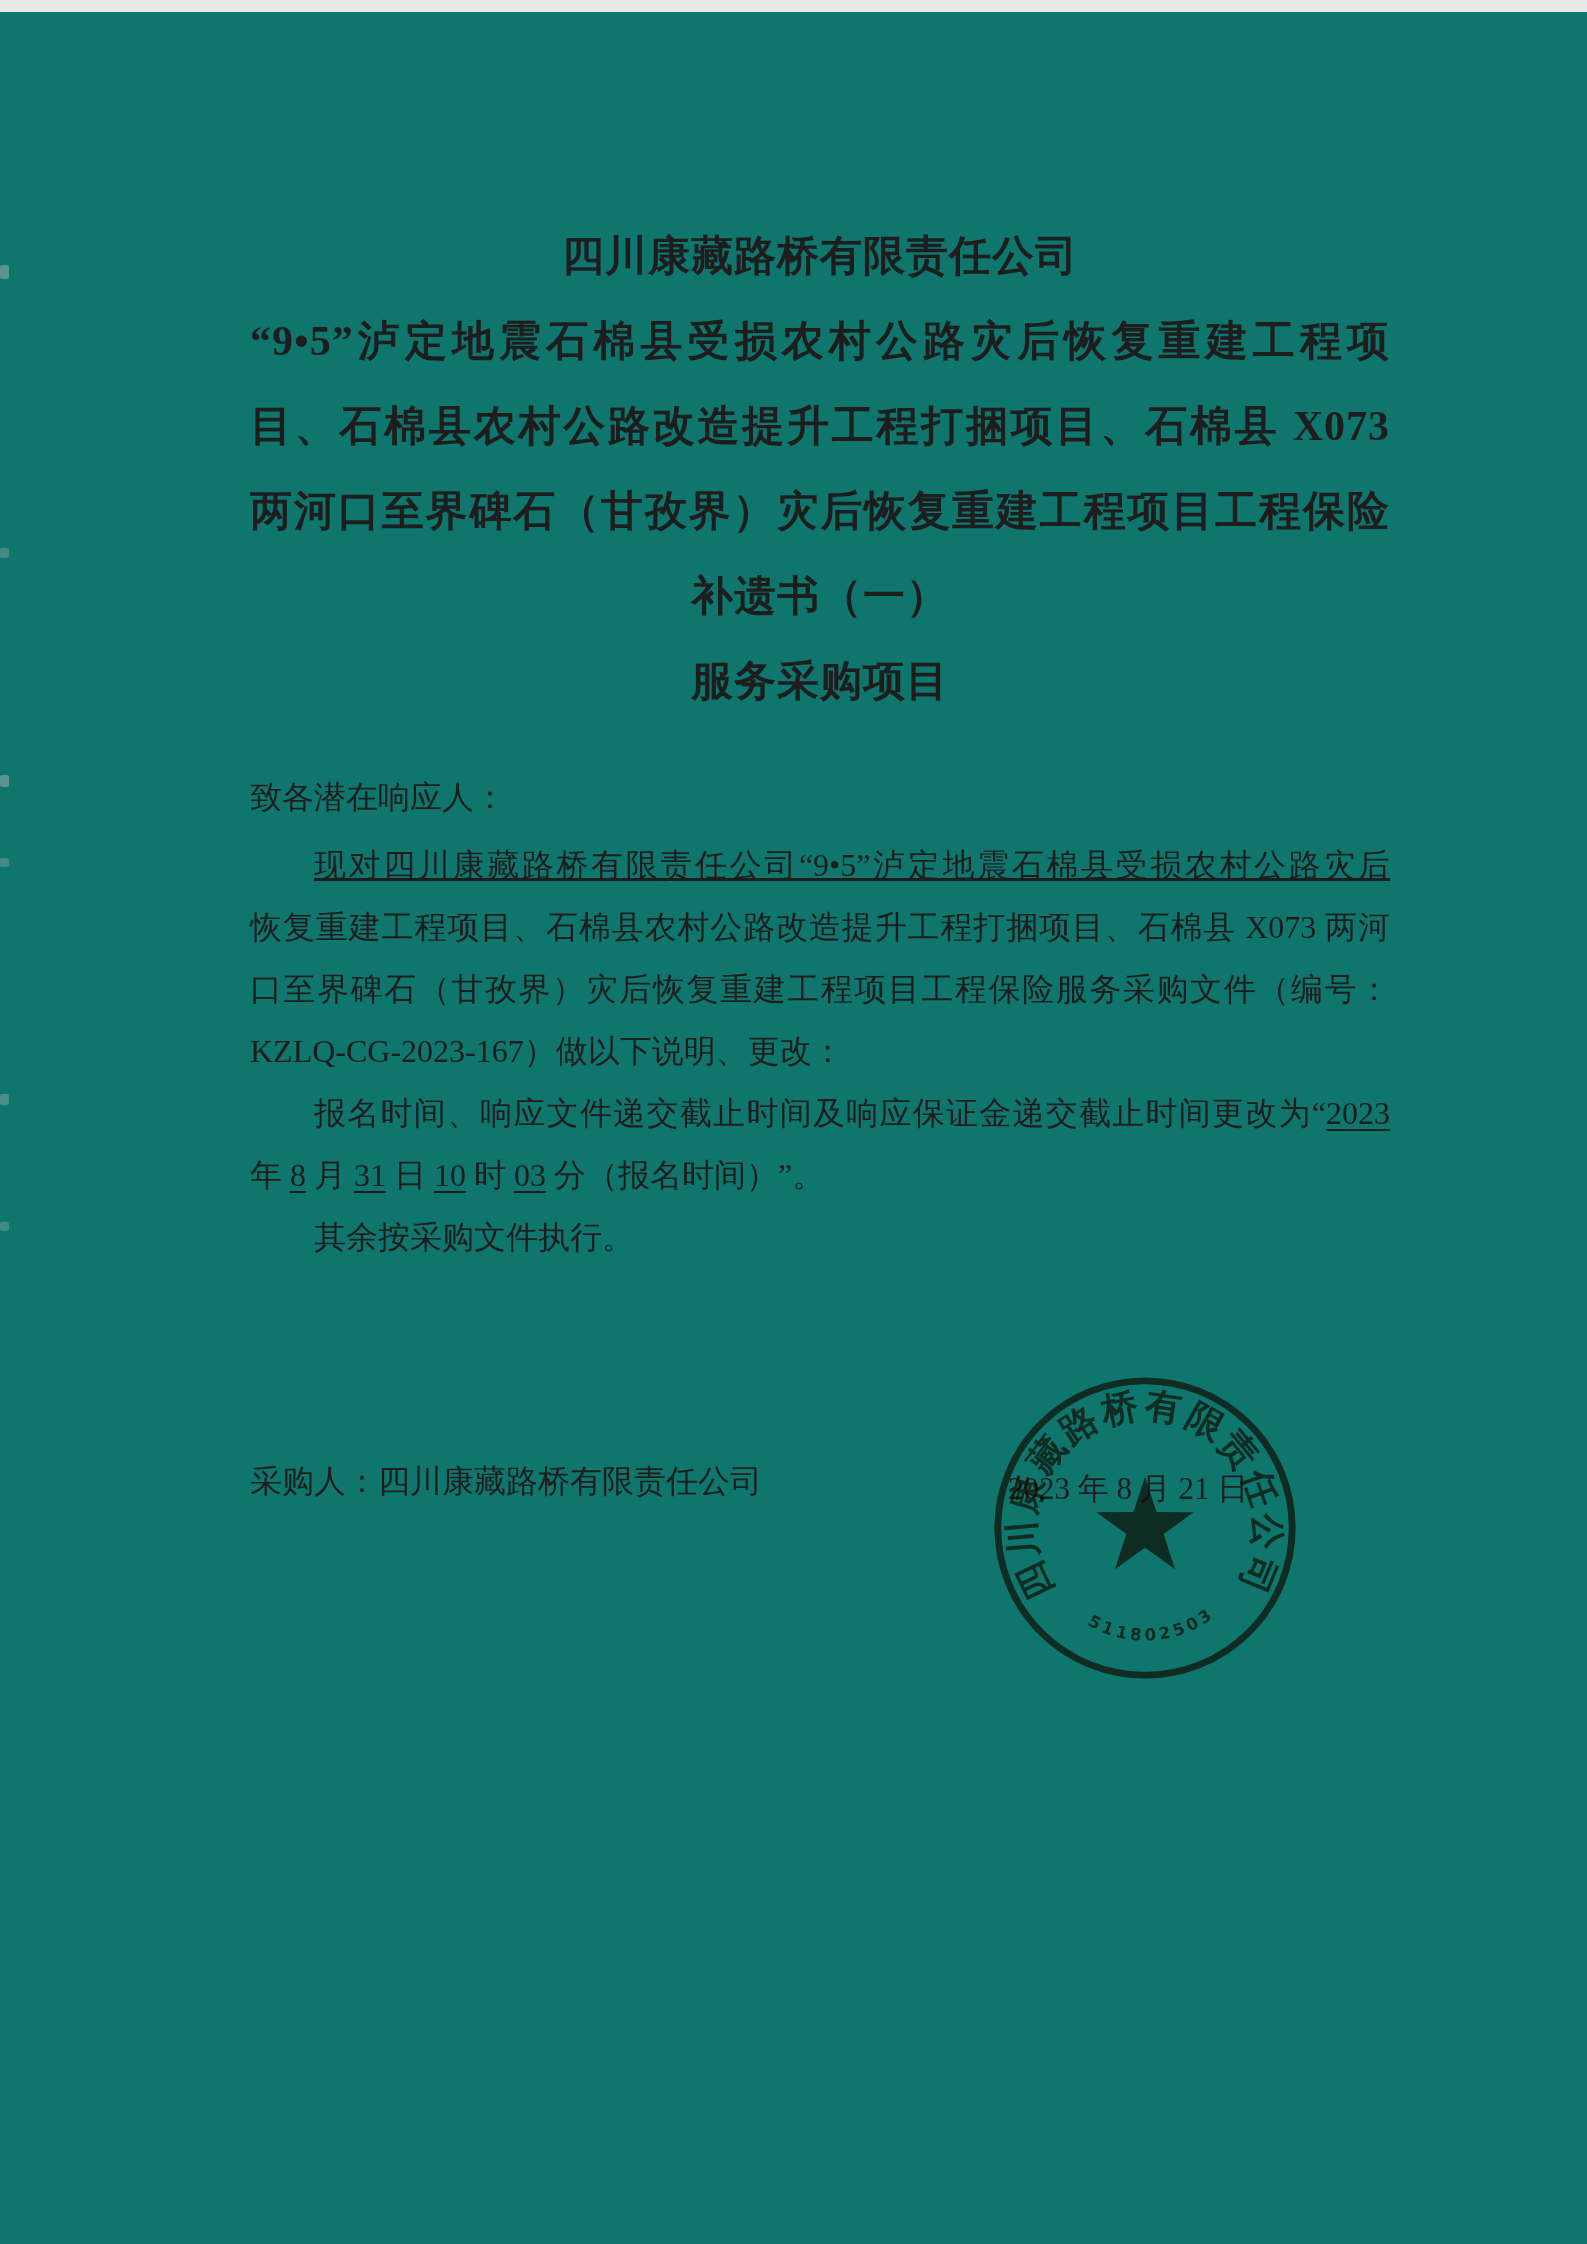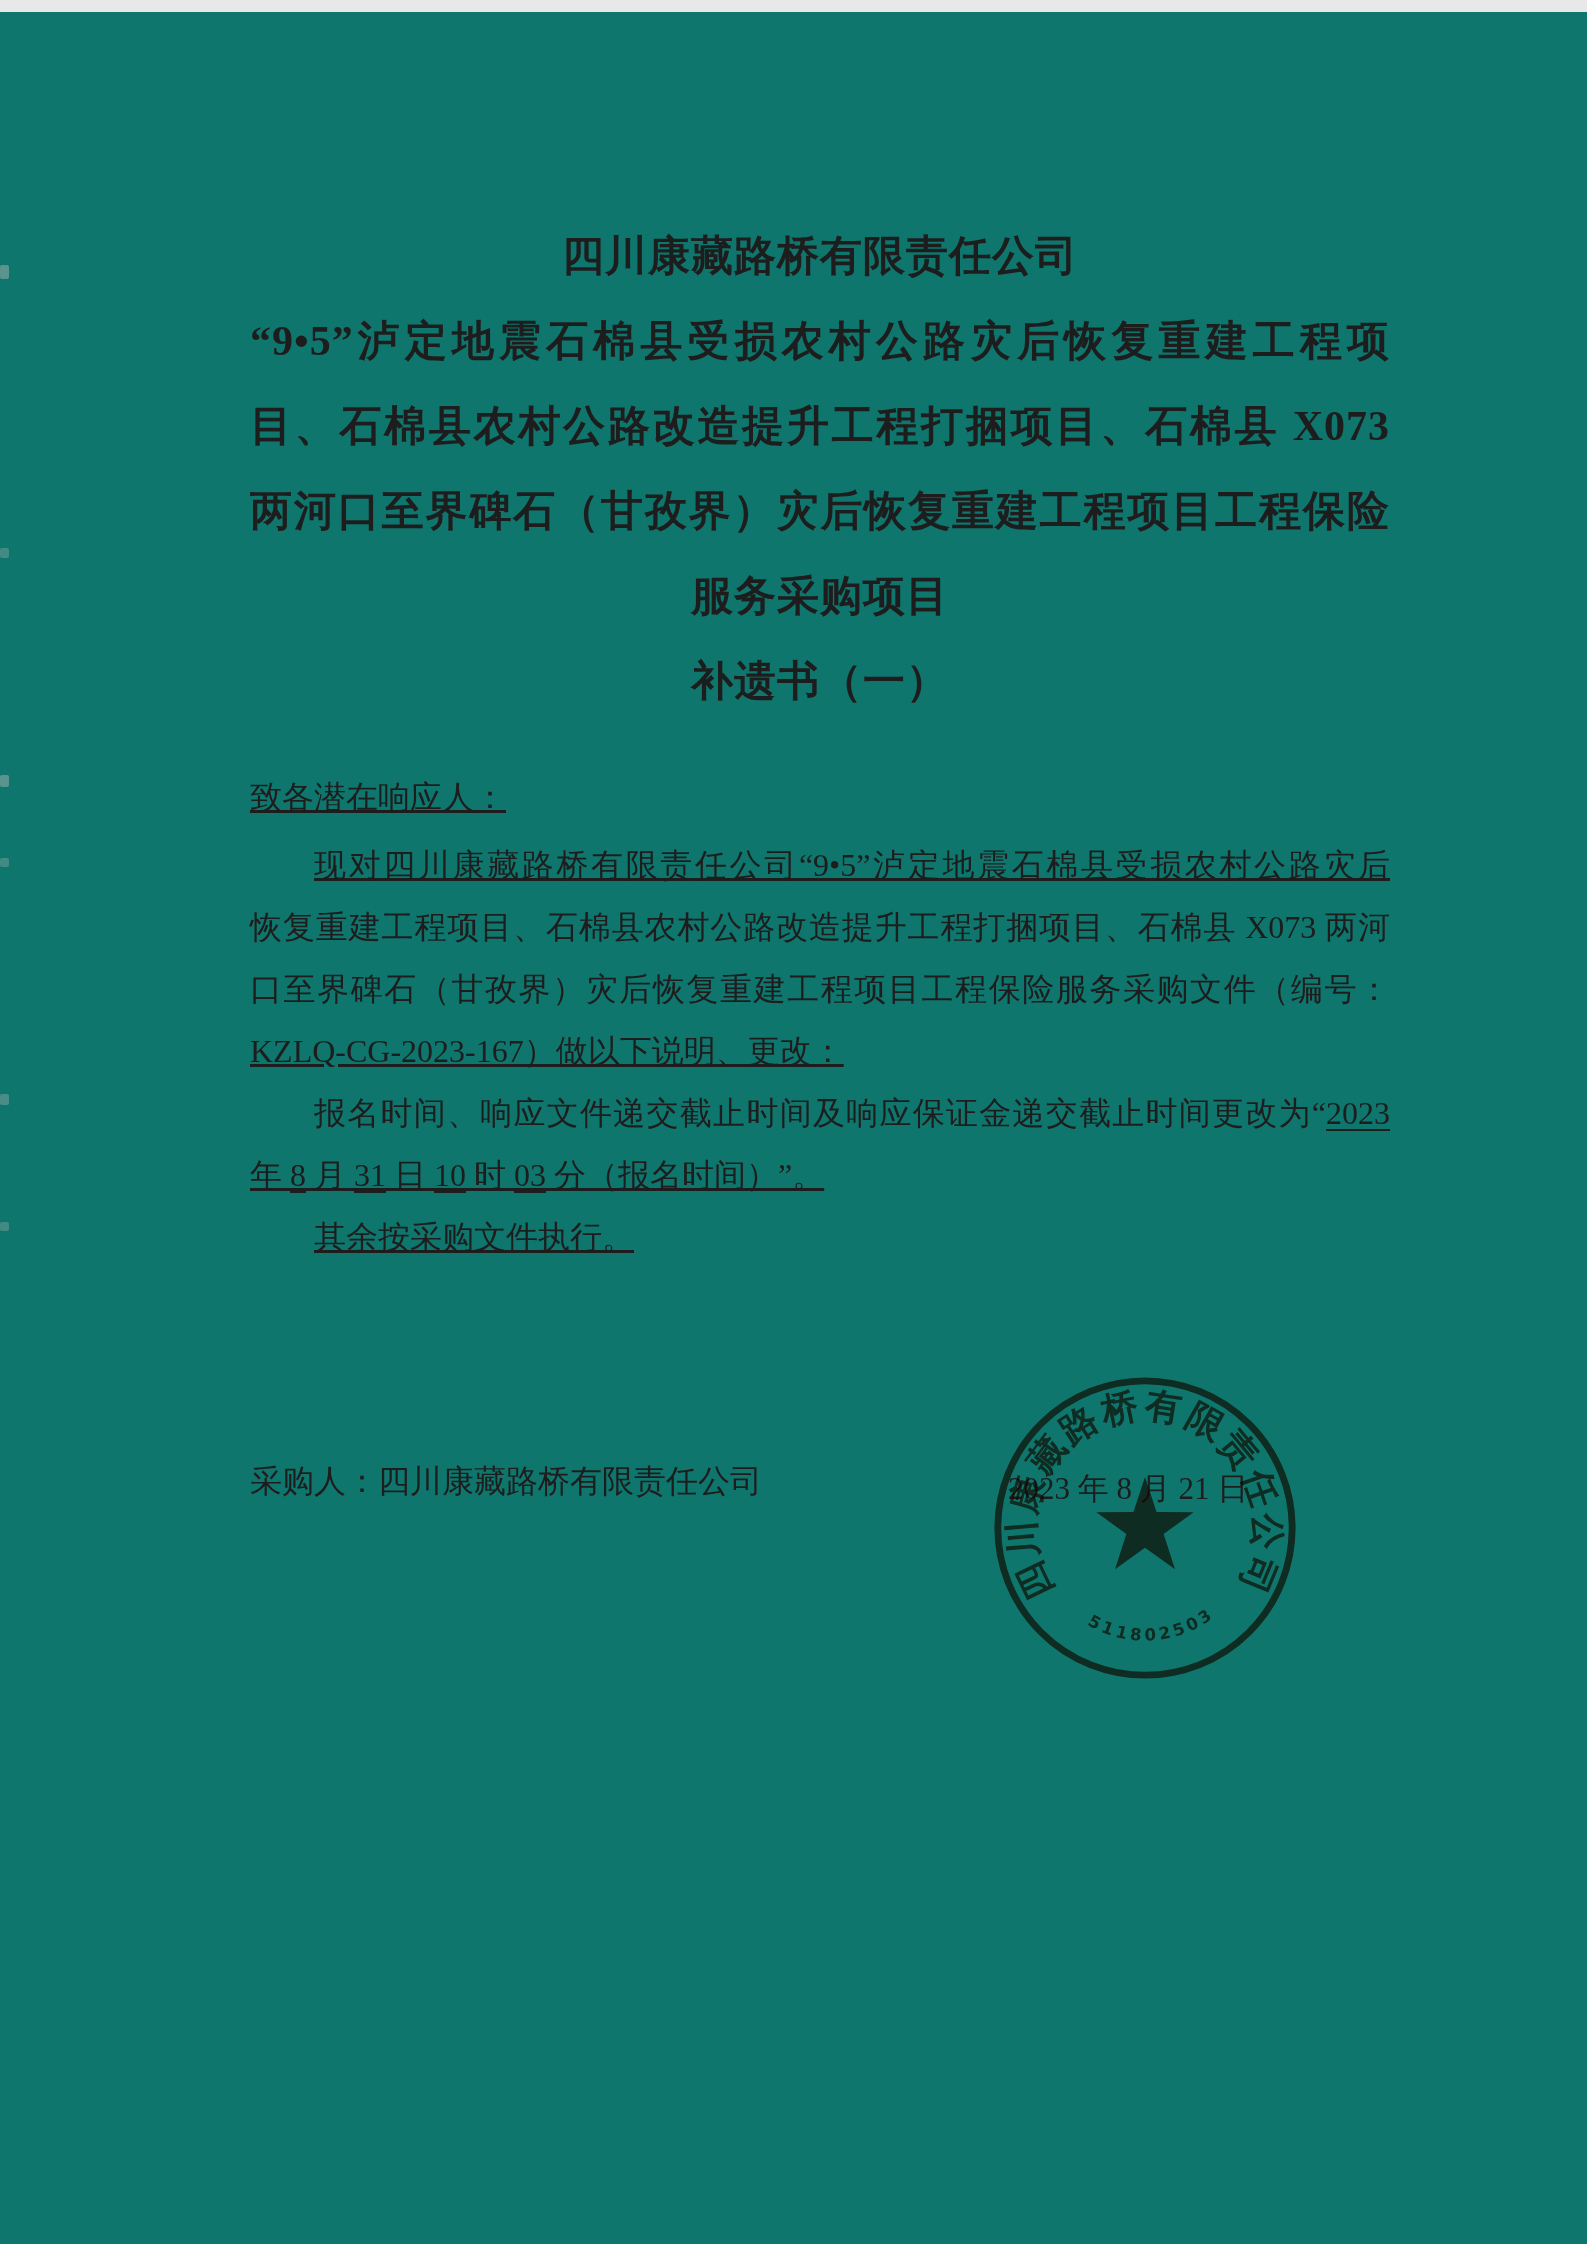--- a/index.html
+++ b/index.html
@@ -26,21 +26,21 @@
     line-height: 85px;
     letter-spacing: 1px;
   }
   .t-center { text-align: center; }
   .t-just { text-align: justify; text-align-last: justify; }
   .body-block {
     margin-top: 42px;
     font-size: 32px;
     line-height: 62px;
   }
-  .bline { white-space: nowrap; text-decoration: underline; }
+  .bline { white-space: nowrap; }
   .bjust { text-align: justify; text-align-last: justify; white-space: normal; }
   .indent { text-indent: 64px; }
   .mt6 { margin-top: 6px; text-decoration: underline; }
   .u {
     text-decoration: underline;
     text-decoration-thickness: 2px;
     text-underline-offset: 5px;
   }
   .sig-line {
     position: absolute;
@@ -101,22 +101,22 @@
   <div class="edge-mark em5"></div>
   <div class="edge-mark em6"></div>
 
   <div class="content">
 
     <div class="title-block">
       <div class="t-center">四川康藏路桥有限责任公司</div>
       <div class="t-just">“9•5”泸定地震石棉县受损农村公路灾后恢复重建工程项</div>
       <div class="t-just">目、石棉县农村公路改造提升工程打捆项目、石棉县 X073</div>
       <div class="t-just">两河口至界碑石（甘孜界）灾后恢复重建工程项目工程保险</div>
+      <div class="t-center">补遗书（一）</div>
       <div class="t-center">服务采购项目</div>
-      <div class="t-center">补遗书（一）</div>
     </div>
 
     <div class="body-block">
       <div class="bline">致各潜在响应人：</div>
 
       <div class="bjust indent mt6">现对四川康藏路桥有限责任公司“9•5”泸定地震石棉县受损农村公路灾后</div>
       <div class="bjust">恢复重建工程项目、石棉县农村公路改造提升工程打捆项目、石棉县 X073 两河</div>
       <div class="bjust">口至界碑石（甘孜界）灾后恢复重建工程项目工程保险服务采购文件（编号：</div>
       <div class="bline">KZLQ-CG-2023-167）做以下说明、更改：</div>
 

